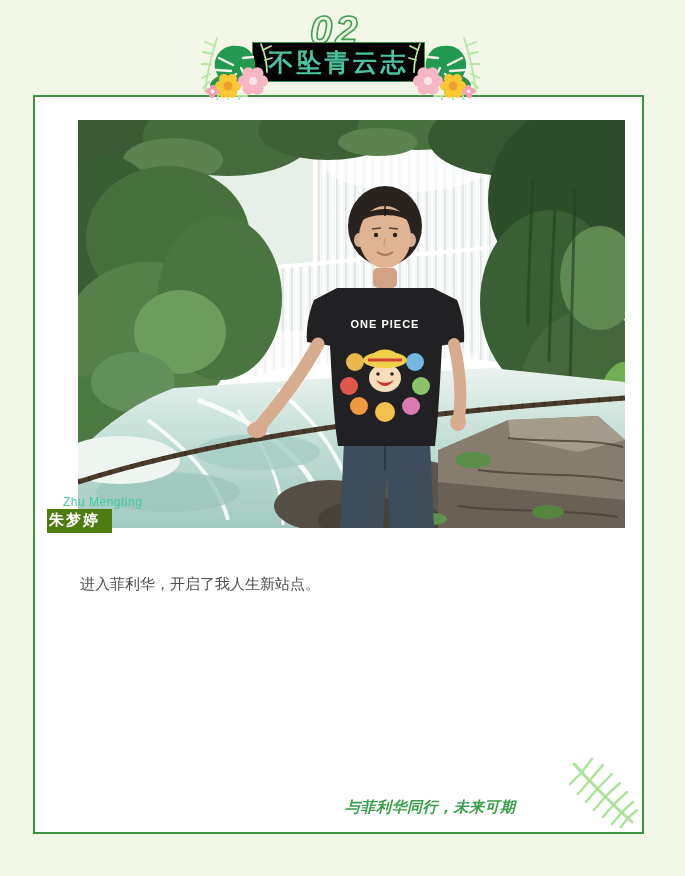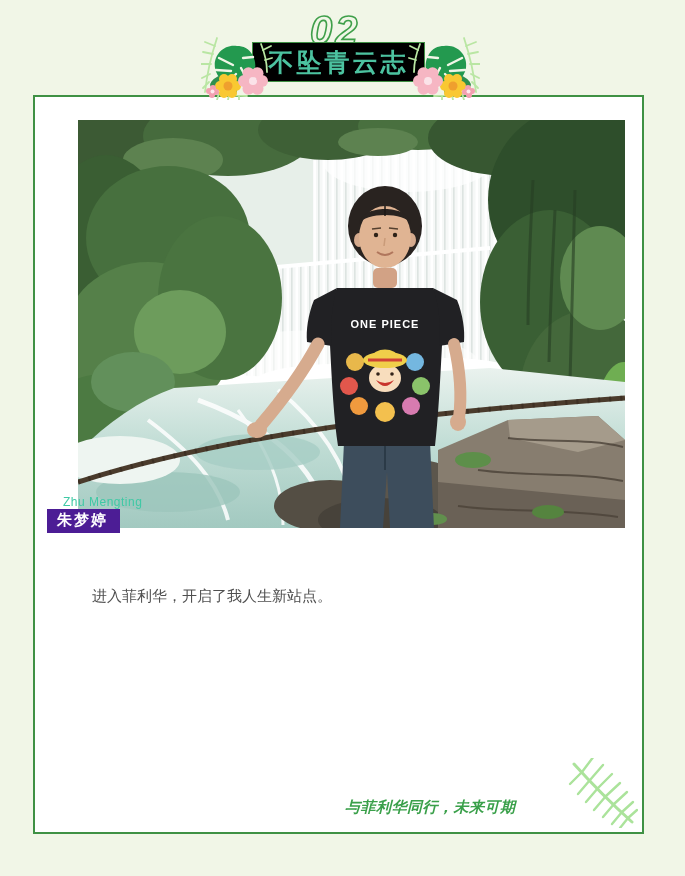--- a/index.html
+++ b/index.html
@@ -20,27 +20,27 @@
   
   .content-box{position:absolute;left:33px;top:95px;width:607px;height:735px;
     background:#ffffff;border:2px solid #3f9144;}
 
   .photo{position:absolute;left:78px;top:120px;width:649px;height:408px;z-index:2;}
   .photo svg{display:block;}
 
   .name-en{position:absolute;left:63px;top:495px;z-index:4;
     font-size:12px;color:#3fc9a5;letter-spacing:.5px;}
   .name-zh{position:absolute;left:47px;top:509px;z-index:4;
-    background:#4c1d95;color:#ffffff;font-size:15px;font-weight:bold;
-    letter-spacing:2px;padding:2px 12px 3px 10px;}
+    background:#4d7c0f;color:#ffffff;font-size:15px;font-weight:bold;
+    letter-spacing:2px;padding:2px 12px 3px 2px;}
 
   .article{position:absolute;left:46px;top:564px;width:592px;z-index:2;
     font-size:15px;line-height:31.4px;color:#4f4f4f;
     text-align:justify;text-justify:inter-ideograph;}
-  .article p{margin:16px;text-indent:2em;}
+  .article p{margin:4px;text-indent:2em;}
 
   .closing{position:absolute;left:345px;top:798px;z-index:2;
     font-size:15px;font-weight:bold;font-style:italic;color:#3aa04a;letter-spacing:.5px;}
 
   .corner-leaf{position:absolute;left:566px;top:758px;width:72px;height:70px;z-index:3;}
 </style>
 </head>
 <body>
 
 <div class="page">

